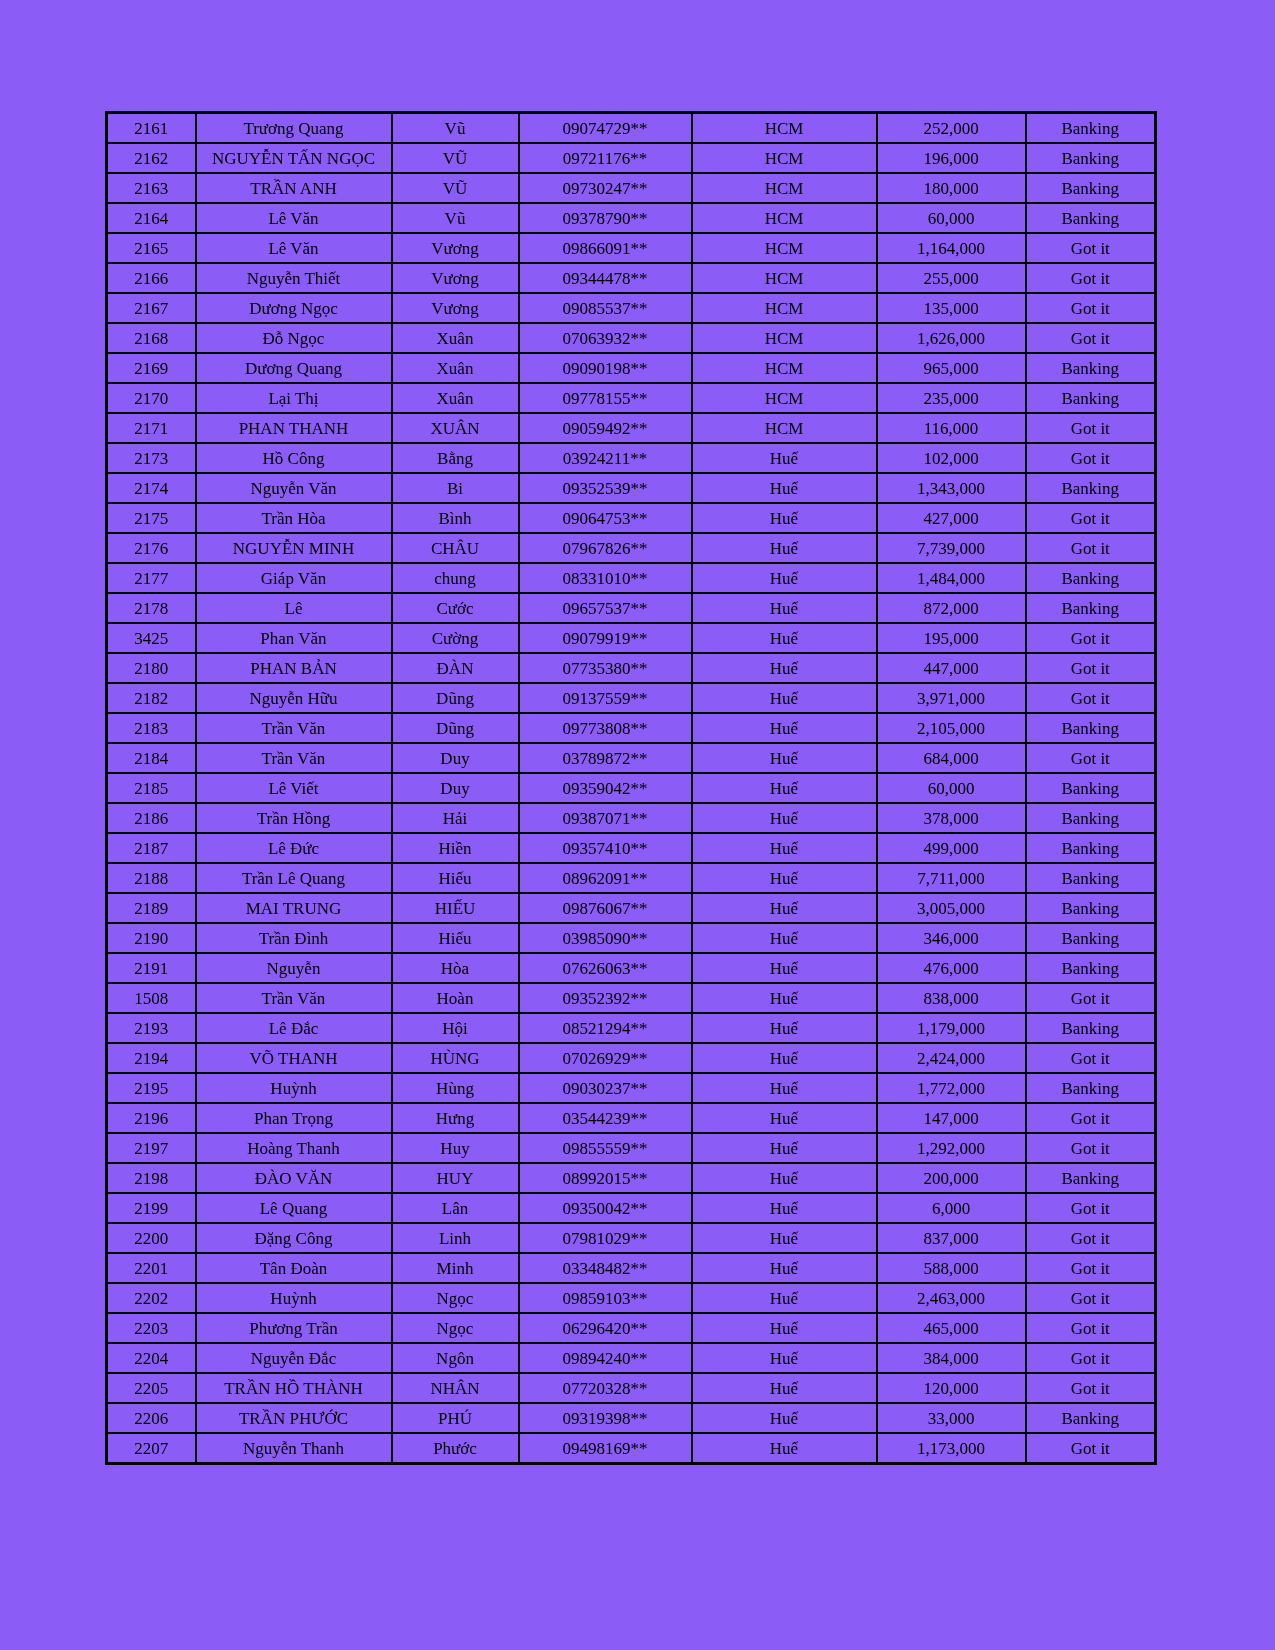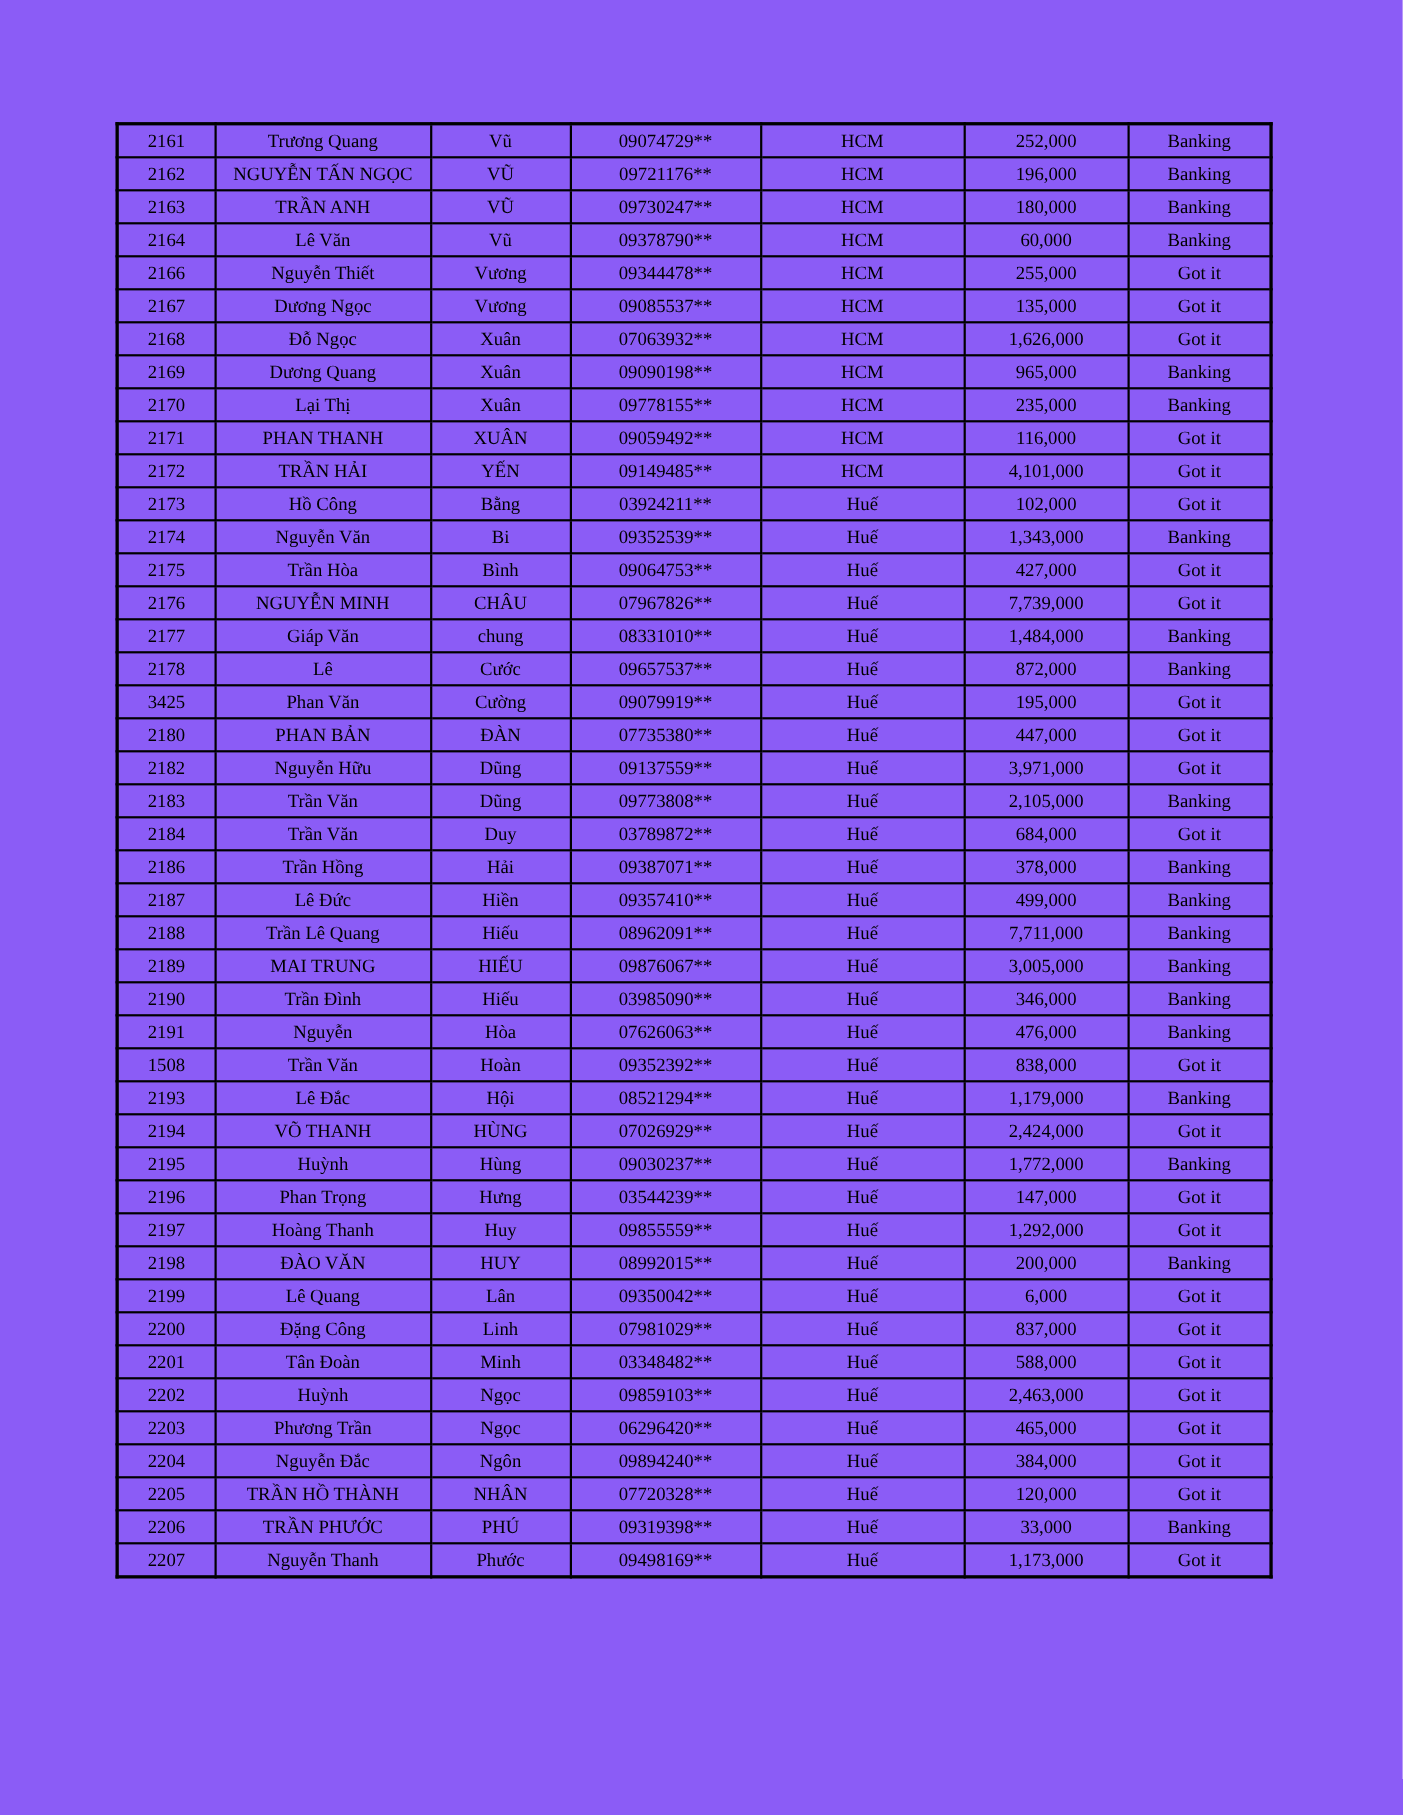--- a/index.html
+++ b/index.html
@@ -100,20 +100,29 @@
         <tr>
           <td class="col-id">2164</td>
           <td class="col-first">Lê Văn</td>
           <td class="col-last">Vũ</td>
           <td class="col-phone">09378790**</td>
           <td class="col-city">HCM</td>
           <td class="col-amount">60,000</td>
           <td class="col-status">Banking</td>
         </tr>
         <tr>
+          <td class="col-id">2165</td>
+          <td class="col-first">Lê Văn</td>
+          <td class="col-last">Vương</td>
+          <td class="col-phone">09866091**</td>
+          <td class="col-city">HCM</td>
+          <td class="col-amount">1,164,000</td>
+          <td class="col-status">Got it</td>
+        </tr>
+        <tr>
           <td class="col-id">2166</td>
           <td class="col-first">Nguyễn Thiết</td>
           <td class="col-last">Vương</td>
           <td class="col-phone">09344478**</td>
           <td class="col-city">HCM</td>
           <td class="col-amount">255,000</td>
           <td class="col-status">Got it</td>
         </tr>
         <tr>
           <td class="col-id">2167</td>
@@ -154,29 +163,20 @@
         <tr>
           <td class="col-id">2171</td>
           <td class="col-first">PHAN THANH</td>
           <td class="col-last">XUÂN</td>
           <td class="col-phone">09059492**</td>
           <td class="col-city">HCM</td>
           <td class="col-amount">116,000</td>
           <td class="col-status">Got it</td>
         </tr>
         <tr>
-          <td class="col-id">2172</td>
-          <td class="col-first">TRẦN HẢI</td>
-          <td class="col-last">YẾN</td>
-          <td class="col-phone">09149485**</td>
-          <td class="col-city">HCM</td>
-          <td class="col-amount">4,101,000</td>
-          <td class="col-status">Got it</td>
-        </tr>
-        <tr>
           <td class="col-id">2173</td>
           <td class="col-first">Hồ Công</td>
           <td class="col-last">Bằng</td>
           <td class="col-phone">03924211**</td>
           <td class="col-city">Huế</td>
           <td class="col-amount">102,000</td>
           <td class="col-status">Got it</td>
         </tr>
         <tr>
           <td class="col-id">2174</td>
@@ -260,20 +260,29 @@
           <td class="col-status">Banking</td>
         </tr>
         <tr>
           <td class="col-id">2184</td>
           <td class="col-first">Trần Văn</td>
           <td class="col-last">Duy</td>
           <td class="col-phone">03789872**</td>
           <td class="col-city">Huế</td>
           <td class="col-amount">684,000</td>
           <td class="col-status">Got it</td>
+        </tr>
+        <tr>
+          <td class="col-id">2185</td>
+          <td class="col-first">Lê Viết</td>
+          <td class="col-last">Duy</td>
+          <td class="col-phone">09359042**</td>
+          <td class="col-city">Huế</td>
+          <td class="col-amount">60,000</td>
+          <td class="col-status">Banking</td>
         </tr>
         <tr>
           <td class="col-id">2186</td>
           <td class="col-first">Trần Hồng</td>
           <td class="col-last">Hải</td>
           <td class="col-phone">09387071**</td>
           <td class="col-city">Huế</td>
           <td class="col-amount">378,000</td>
           <td class="col-status">Banking</td>
         </tr>

